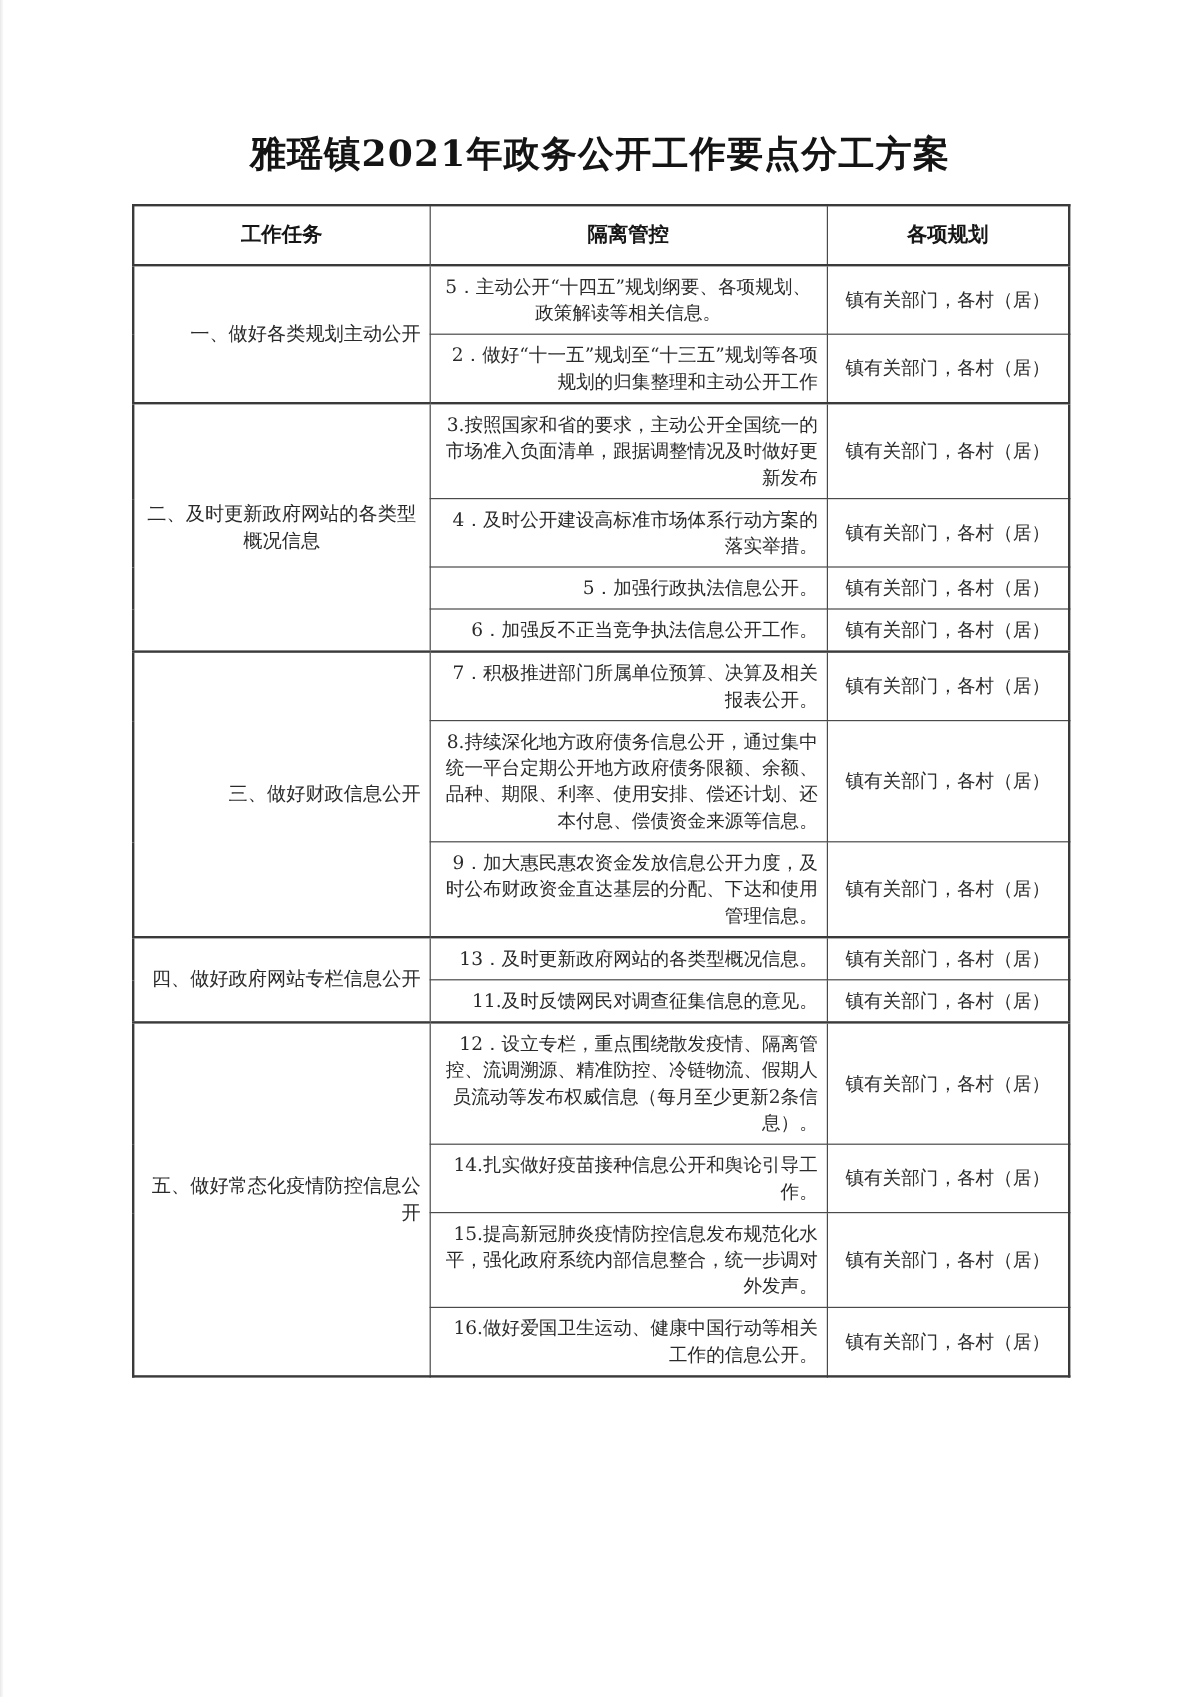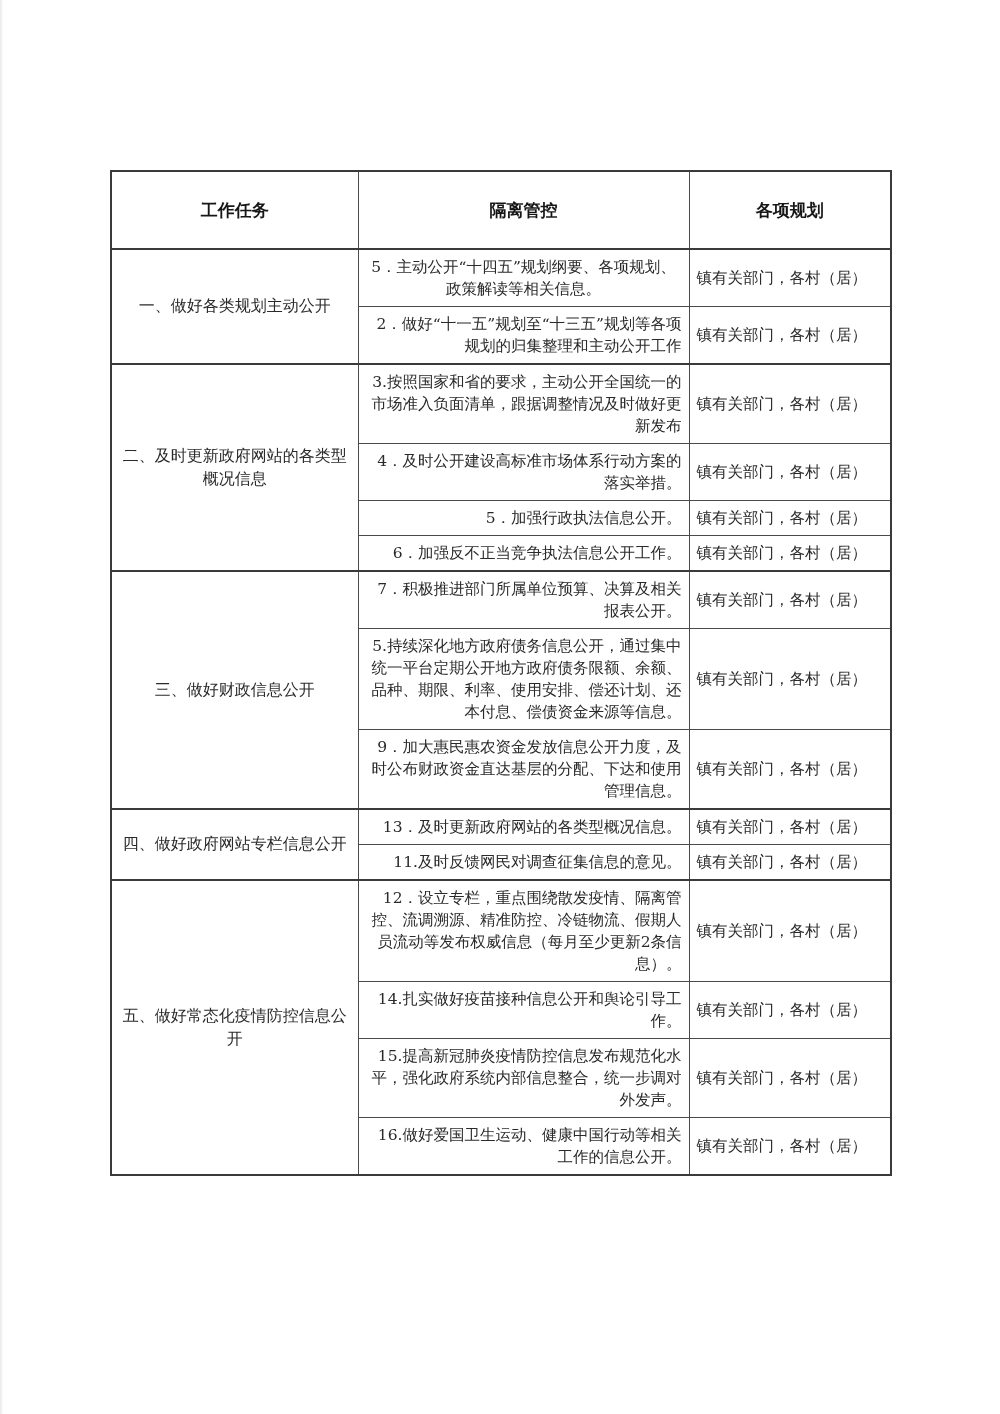--- a/index.html
+++ b/index.html
@@ -70,56 +70,57 @@
   }
   
   table.plan {
     border: 2px solid #3a3a3a;
   }
   table.plan thead th {
     text-align: center;
     font-weight: bold;
     font-size: 17px;
     height: 34px;
-    padding: 21px 6px;
+    padding: 7px 6px;
     color: #161616;
   }
   td.task {
-    text-align: center;
+    text-align: right;
     font-size: 16px;
     padding-left: 8px;
   }
   td.task.center {
     text-align: center;
   }
   td.req {
     text-align: right;
     font-size: 15.5px;
   }
   td.req.center {
     text-align: center;
   }
   td.unit {
-    text-align: left;
+    text-align: center;
     font-size: 15.5px;
     white-space: nowrap;
   }
   
   tr.section-start > td,
   tr.section-start > th {
     border-top: 2px solid #3a3a3a;
   }
 </style>
 </head>
 <body>
 
 <div class="scan-edge"></div>
 
 <div class="page">
 
+  <div class="doc-title">雅瑶镇2021年政务公开工作要点分工方案</div>
 
   <div class="table-wrap">
     <table class="plan">
       <colgroup>
         <col class="c1">
         <col class="c2">
         <col class="c3">
       </colgroup>
       <thead>
         <tr>
@@ -154,21 +155,21 @@
           <tr>
             <td class="req">6．加强反不正当竞争执法信息公开工作。</td>
             <td class="unit">镇有关部门，各村（居）</td>
           </tr>
           <tr class="section-start">
             <td class="task" rowspan="3">三、做好财政信息公开</td>
             <td class="req">7．积极推进部门所属单位预算、决算及相关报表公开。</td>
             <td class="unit">镇有关部门，各村（居）</td>
           </tr>
           <tr>
-            <td class="req">5.持续深化地方政府债务信息公开，通过集中统一平台定期公开地方政府债务限额、余额、品种、期限、利率、使用安排、偿还计划、还本付息、偿债资金来源等信息。</td>
+            <td class="req">8.持续深化地方政府债务信息公开，通过集中统一平台定期公开地方政府债务限额、余额、品种、期限、利率、使用安排、偿还计划、还本付息、偿债资金来源等信息。</td>
             <td class="unit">镇有关部门，各村（居）</td>
           </tr>
           <tr>
             <td class="req">9．加大惠民惠农资金发放信息公开力度，及时公布财政资金直达基层的分配、下达和使用管理信息。</td>
             <td class="unit">镇有关部门，各村（居）</td>
           </tr>
           <tr class="section-start">
             <td class="task" rowspan="2">四、做好政府网站专栏信息公开</td>
             <td class="req">13．及时更新政府网站的各类型概况信息。</td>
             <td class="unit">镇有关部门，各村（居）</td>

